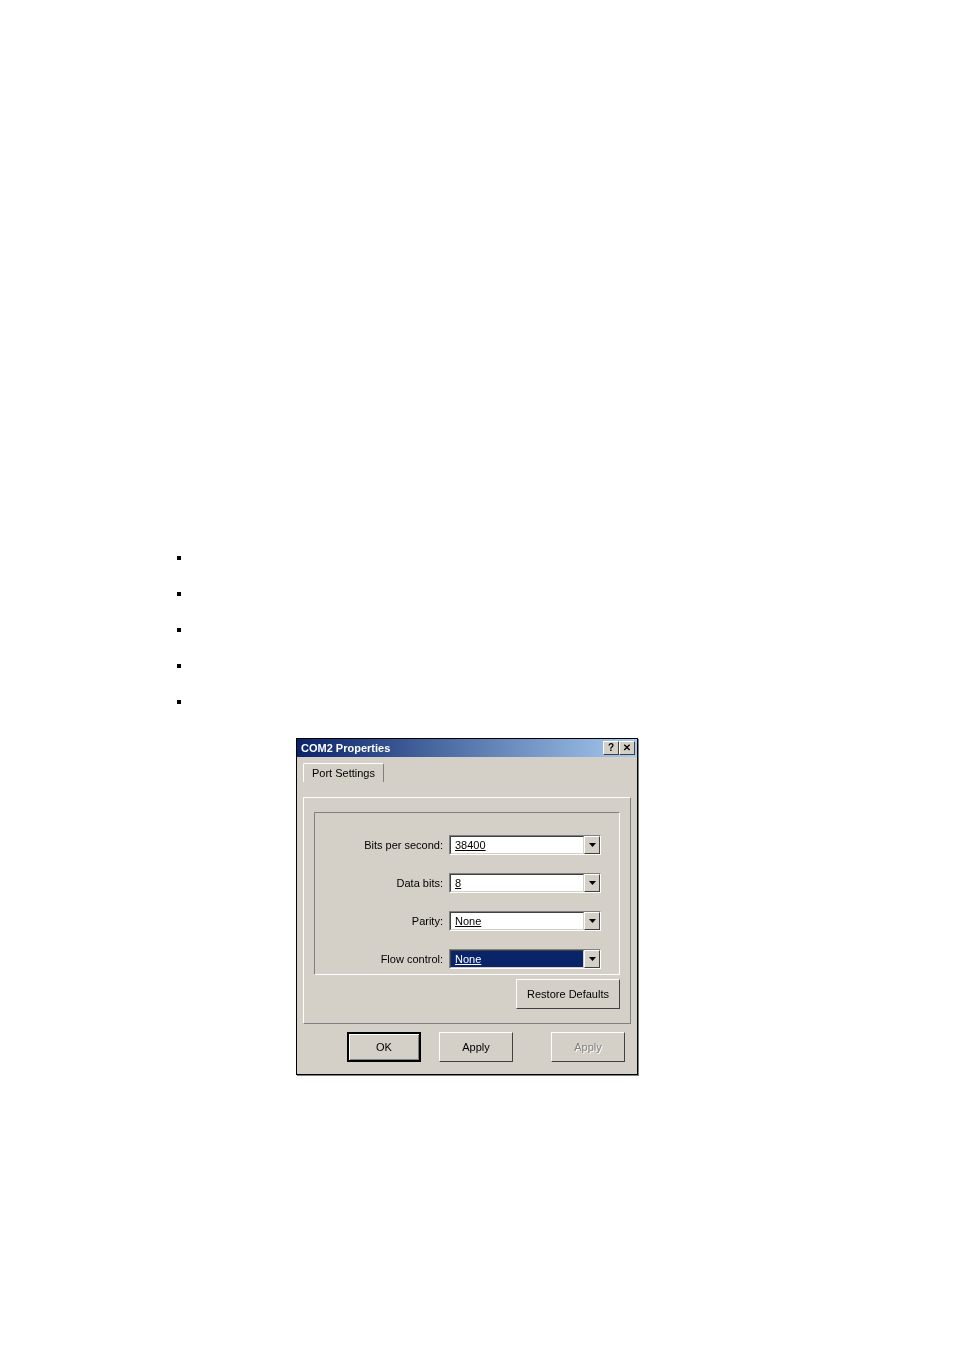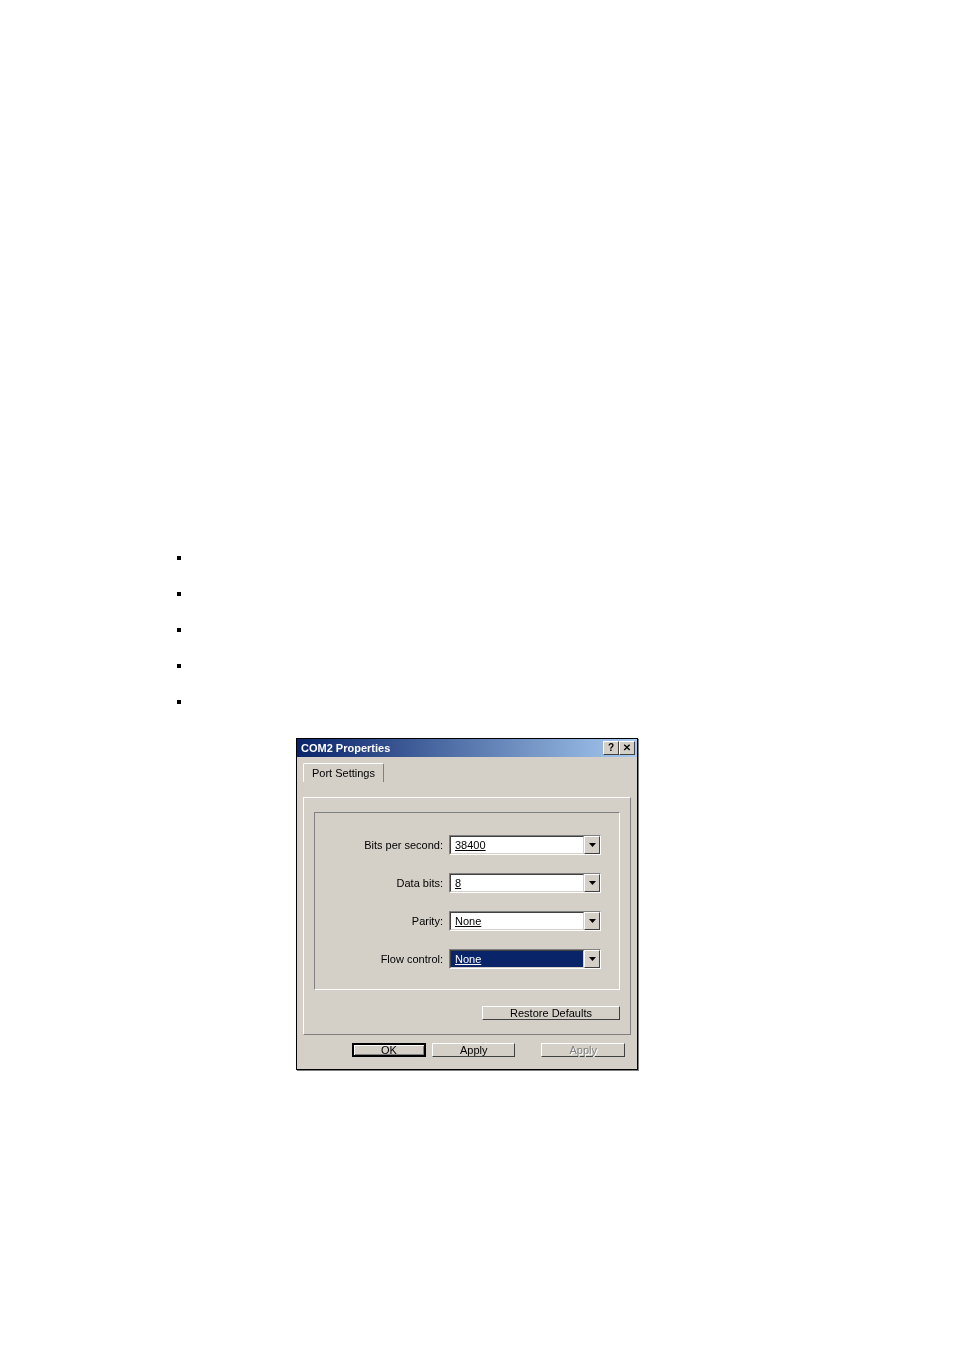--- a/index.html
+++ b/index.html
@@ -86,22 +86,22 @@
     border-color: #fff #808080 #808080 #fff;
     background: #d4d0c8;
     padding: 14px 10px 14px 10px;
     margin-top: -1px;
     position: relative;
     z-index: 1;
   }
   .inner-group {
     border: 1px solid;
     border-color: #808080 #fff #fff #808080;
-    padding: 22px 18px 20px 14px;
-    margin-bottom: 16px;
+    padding: 22px 18px 5px 14px;
+    margin-bottom: 4px;
   }
   .form-row {
     display: flex;
     align-items: center;
     justify-content: flex-end;
     margin-bottom: 18px;
   }
   .form-label {
     text-align: right;
     padding-right: 6px;
@@ -139,46 +139,46 @@
     justify-content: center;
     cursor: pointer;
   }
   .combo-btn svg { display: block; }
   .restore-row {
     display: flex;
     justify-content: flex-end;
   }
   .btn {
     min-width: 74px;
-    height: 14px;
+    height: 30px;
     background: #d4d0c8;
     border: 1px solid;
     border-color: #fff #404040 #404040 #fff;
     font-size: 11px;
     display: inline-flex;
     align-items: center;
     justify-content: center;
     cursor: pointer;
-    padding: 0 27px;
+    padding: 0 10px;
   }
   .btn.default {
     border: 2px solid;
     border-color: #000;
     box-shadow: inset 1px 1px 0 #fff, inset -1px -1px 0 #808080;
   }
   .btn.disabled {
     color: #808080;
     text-shadow: 1px 1px 0 #fff;
     cursor: default;
     margin-left: 20px;
   }
   .button-row {
     display: flex;
     justify-content: flex-end;
-    gap: 6px;
+    gap: 18px;
     padding: 8px 6px 6px 6px;
   }
 </style>
 </head>
 <body>
 
 <div class="bullet" style="left:177px; top:556px"></div>
 <div class="bullet" style="left:177px; top:592px"></div>
 <div class="bullet" style="left:177px; top:628px"></div>
 <div class="bullet" style="left:177px; top:664px"></div>

